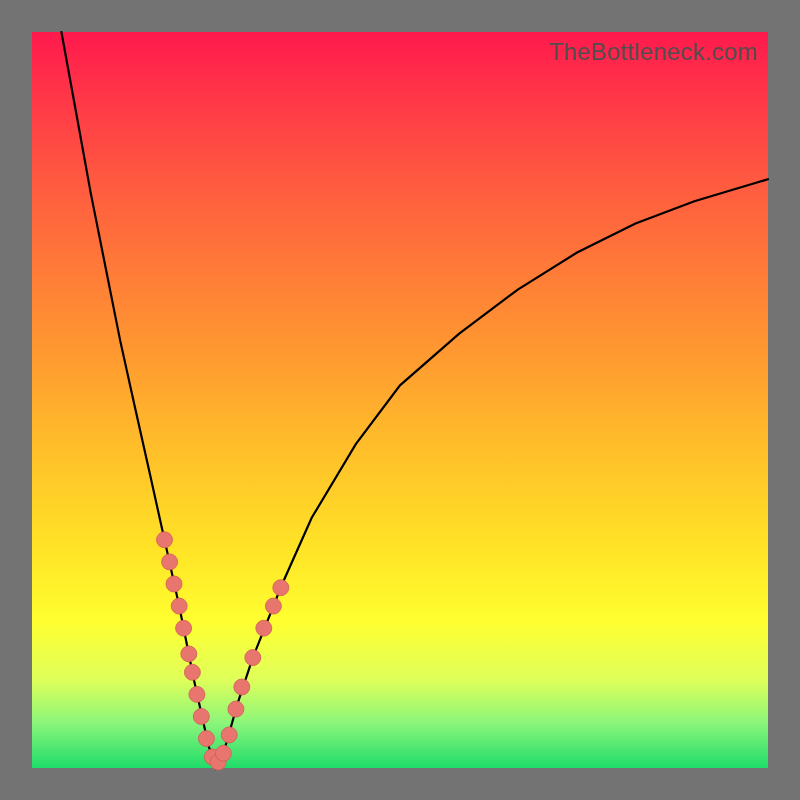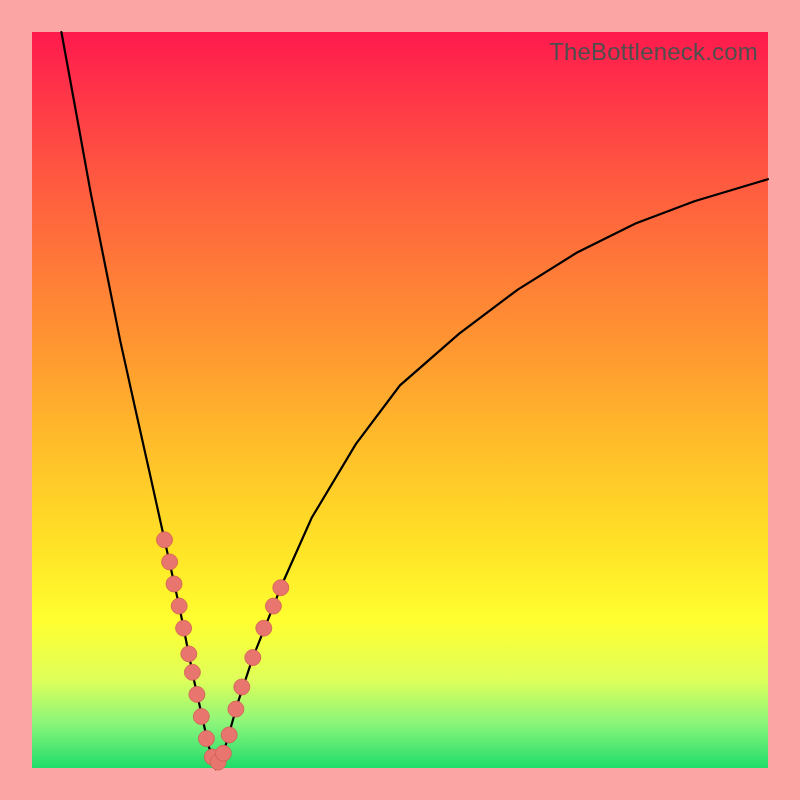--- a/index.html
+++ b/index.html
@@ -8,21 +8,21 @@
     width: 800px;
     height: 800px;
     overflow: hidden;
     background: #000;
     font-family: Arial, Helvetica, sans-serif;
   }
   .frame {
     position: relative;
     width: 800px;
     height: 800px;
-    background: #fca5a5;
+    background: #737373;
   }
   .plot-area {
     position: absolute;
     left: 32px;
     top: 32px;
     width: 736px;
     height: 736px;
     background: linear-gradient(
       to bottom,
       #ff1a4d 0%,

